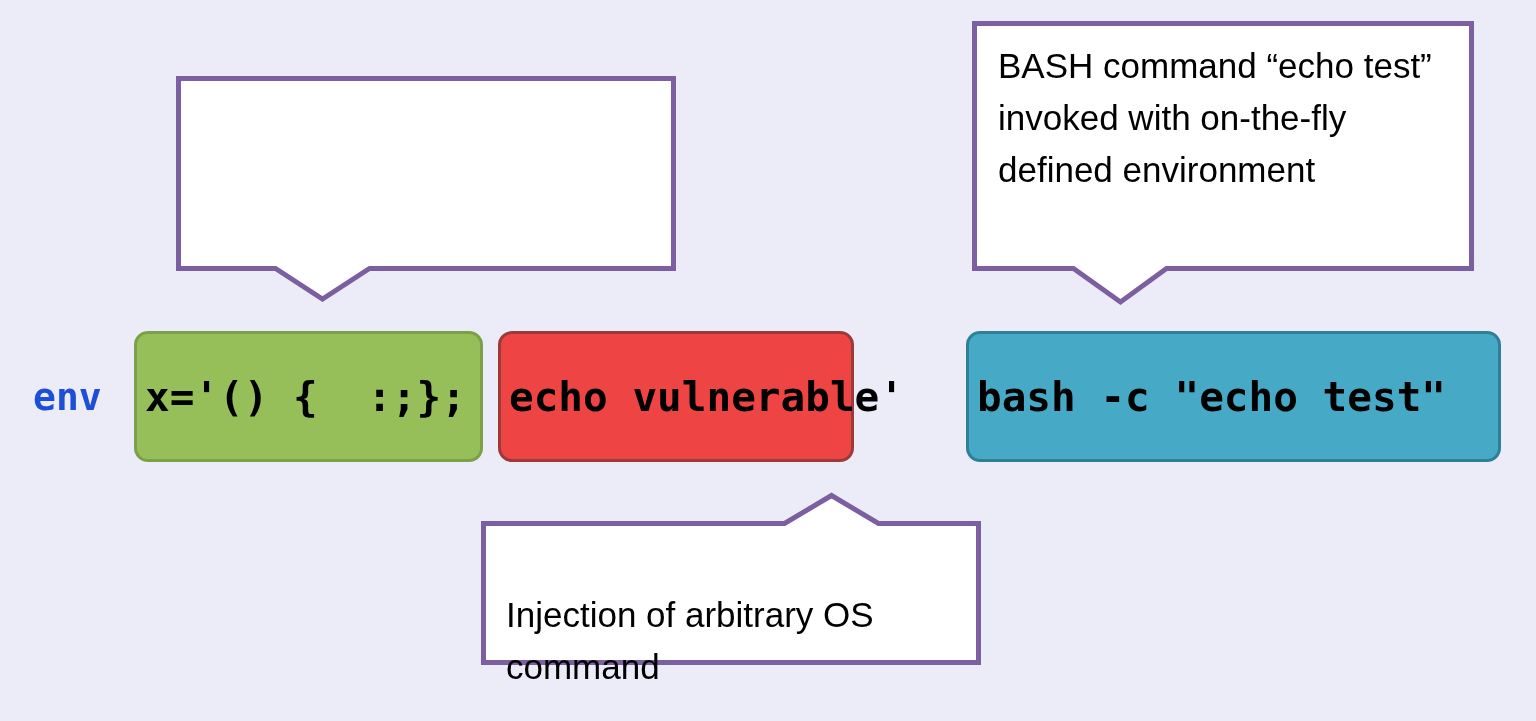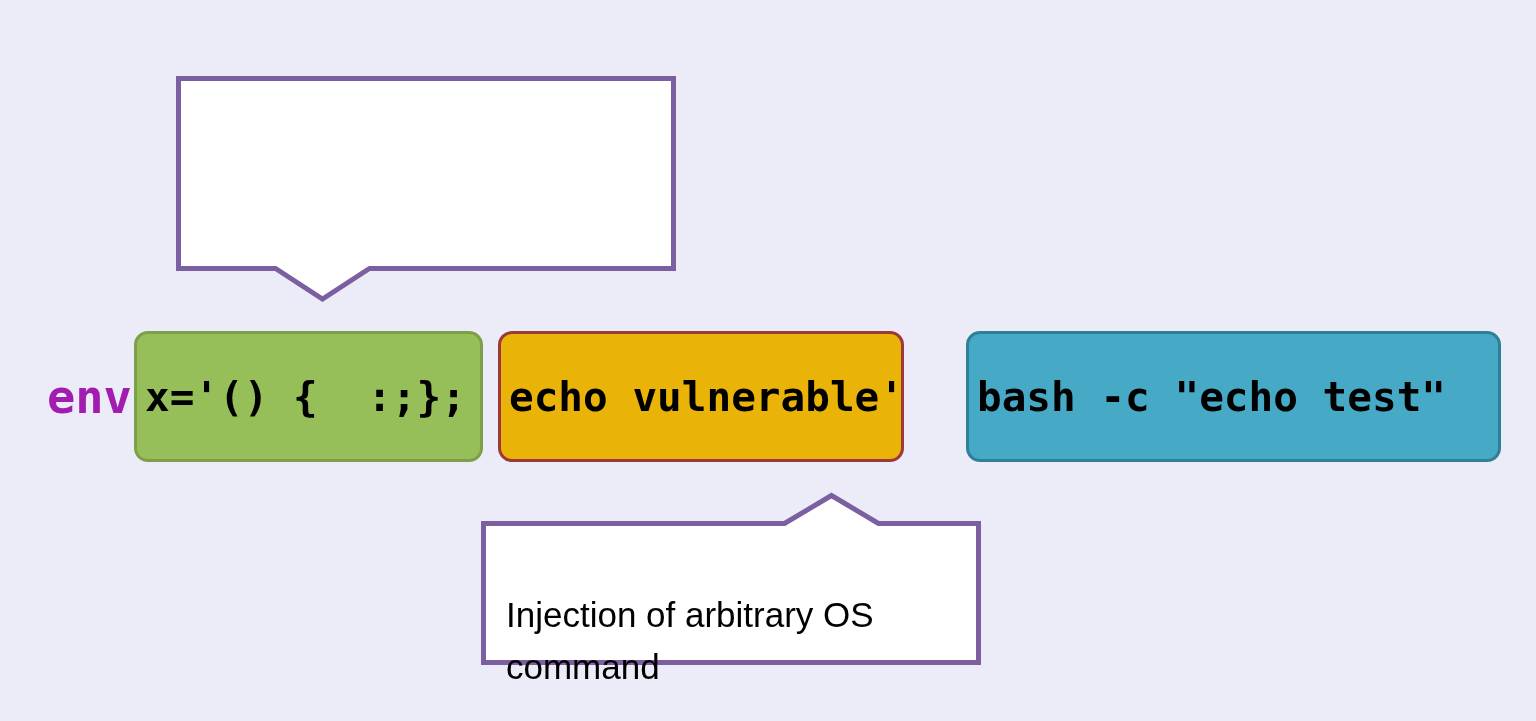--- a/index.html
+++ b/index.html
@@ -20,26 +20,25 @@
     height: 721px;
   }
 
   
   .cmd-env {
     position: absolute;
     left: 33px;
     top: 369px;
     font-family: "DejaVu Sans Mono", "Liberation Mono", monospace;
     font-weight: bold;
-    font-size: 47px;
+    font-size: 38px;
     line-height: 56px;
-    color: #a21caf;
+    color: #1d4ed8;
     letter-spacing: 0px;
     white-space: pre;
-    margin-left: 14px;
   }
 
   .seg {
     position: absolute;
     top: 331px;
     height: 131px;
     box-sizing: border-box;
     border-radius: 14px;
     border-style: solid;
     border-width: 3px;
@@ -58,22 +57,22 @@
   }
 
   .seg-green {
     left: 134px;
     width: 349px;
     background: #96bf5a;
     border-color: #7d9f49;
   }
   .seg-red {
     left: 498px;
-    width: 406px;
-    background: #eab308;
+    width: 356px;
+    background: #ef4444;
     border-color: #9c3a3a;
     z-index: 3;
   }
   .seg-blue {
     left: 966px;
     width: 535px;
     background: #46a9c6;
     border-color: #2f7f97;
   }
 
@@ -155,20 +154,26 @@
       <span class="seg-text">bash -c "echo test"</span>
     </div>
   </div>
 
   <div class="callout" id="callout-left">
     <svg width="500" height="226" viewBox="0 0 500 226">
       <path d="M2.5,2.5 H497.5 V192.5 H193.5 L146.5,223 L99.5,192.5 H2.5 Z" fill="#ffffff" stroke="#7c5fa0" stroke-width="5" stroke-linejoin="miter"></path>
     </svg>
   </div>
 
+  <div class="callout" id="callout-right">
+    <svg width="502" height="285" viewBox="0 0 502 285">
+      <path d="M2.5,2.5 H499.5 V247.5 H194.5 L148.5,281 L101.5,247.5 H2.5 Z" fill="#ffffff" stroke="#7c5fa0" stroke-width="5" stroke-linejoin="miter"></path>
+    </svg>
+    <div class="callout-text">BASH command “echo test” invoked with on-the-fly defined environment</div>
+  </div>
 
   <div class="callout" id="callout-bottom">
     <svg width="500" height="172" viewBox="0 0 500 172">
       <path d="M2.5,30.5 H303.5 L350.5,2.5 L397.5,30.5 H497.5 V169.5 H2.5 Z" fill="#ffffff" stroke="#7c5fa0" stroke-width="5" stroke-linejoin="miter"></path>
     </svg>
     <div class="callout-text">Injection of arbitrary OS command</div>
   </div>
 
 </div>
 

